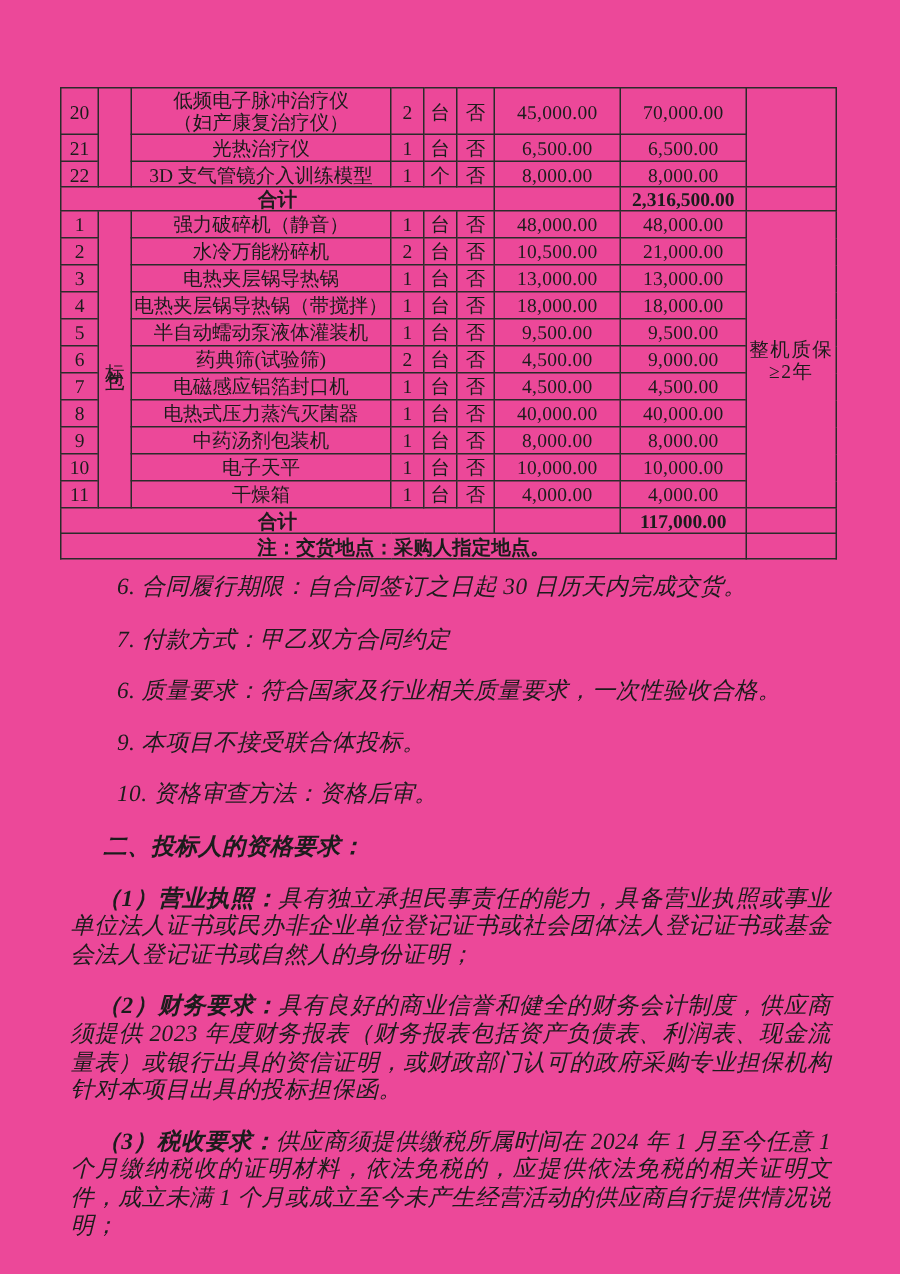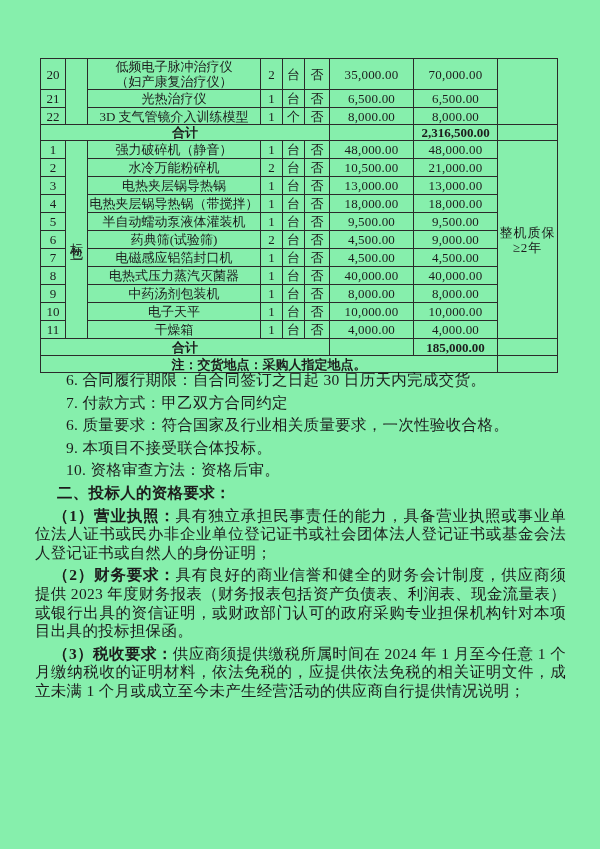--- a/index.html
+++ b/index.html
@@ -1,20 +1,20 @@
 <!DOCTYPE html>
 <html><head>
 <meta charset="utf-8">
 <style>
   html, body { margin:0; padding:0; }
   .page {
     position: relative;
     width: 600px;
     height: 849px;
-    background: #86efac;
+    background: #ec4899;
     font-family: "Liberation Serif", "DejaVu Serif", serif;
     color: #1c1c1c;
     overflow: hidden;
   }
 
   
   table.items {
     position: absolute;
     left: 40px;
     top: 58px;
@@ -52,21 +52,21 @@
   .text-block {
     position: absolute;
     left: 31px;
     top: 367px;
     width: 539px;
     font-size: 15.5px;
     line-height: 18.6px;
     letter-spacing: 0.3px;
     text-align: justify;
   }
-  .text-block p { margin: 4px; }
+  .text-block p { margin: 16px; font-style: italic; }
   p.plain  { text-indent: 31px; }
   p.head   { text-indent: 22px; font-weight: bold; }
   p.clause { text-indent: 18px; }
   p.clause b { font-weight: bold; }
 </style>
 </head>
 <body>
 
 <div class="page">
 
@@ -85,21 +85,21 @@
 
     <tbody>
         <tr class="h29">
       <td>20</td>
       <td rowspan="3"></td>
       <td class="item">低频电子脉冲治疗仪
 （妇产康复治疗仪）</td>
       <td>2</td>
       <td>台</td>
       <td>否</td>
-      <td class="num">35,000.00</td>
+      <td class="num">45,000.00</td>
       <td class="num">70,000.00</td>
       <td rowspan="3"></td>
     </tr>
     <tr class="h18">
       <td>21</td>
       <td class="item">光热治疗仪</td>
       <td>1</td>
       <td>台</td>
       <td>否</td>
       <td class="num">6,500.00</td>
@@ -218,21 +218,21 @@
       <td class="item">干燥箱</td>
       <td>1</td>
       <td>台</td>
       <td>否</td>
       <td class="num">4,000.00</td>
       <td class="num">4,000.00</td>
     </tr>
     <tr class="h17">
       <td colspan="6" class="bold">合计</td>
       <td></td>
-      <td class="sum-amount">185,000.00</td>
+      <td class="sum-amount">117,000.00</td>
       <td></td>
     </tr>
     <tr class="h17">
       <td colspan="8" class="note-cell">注：交货地点：采购人指定地点。</td>
       <td></td>
     </tr>
   </tbody>
     </table>
 
   <div class="text-block">

